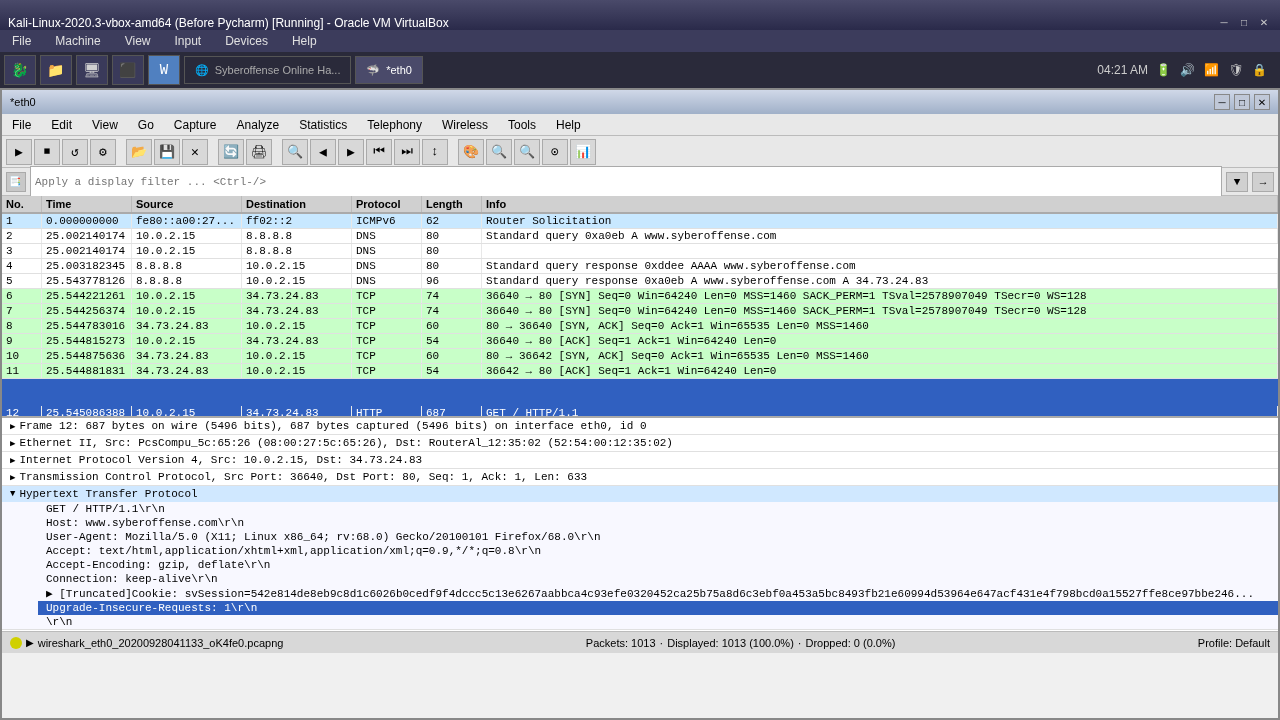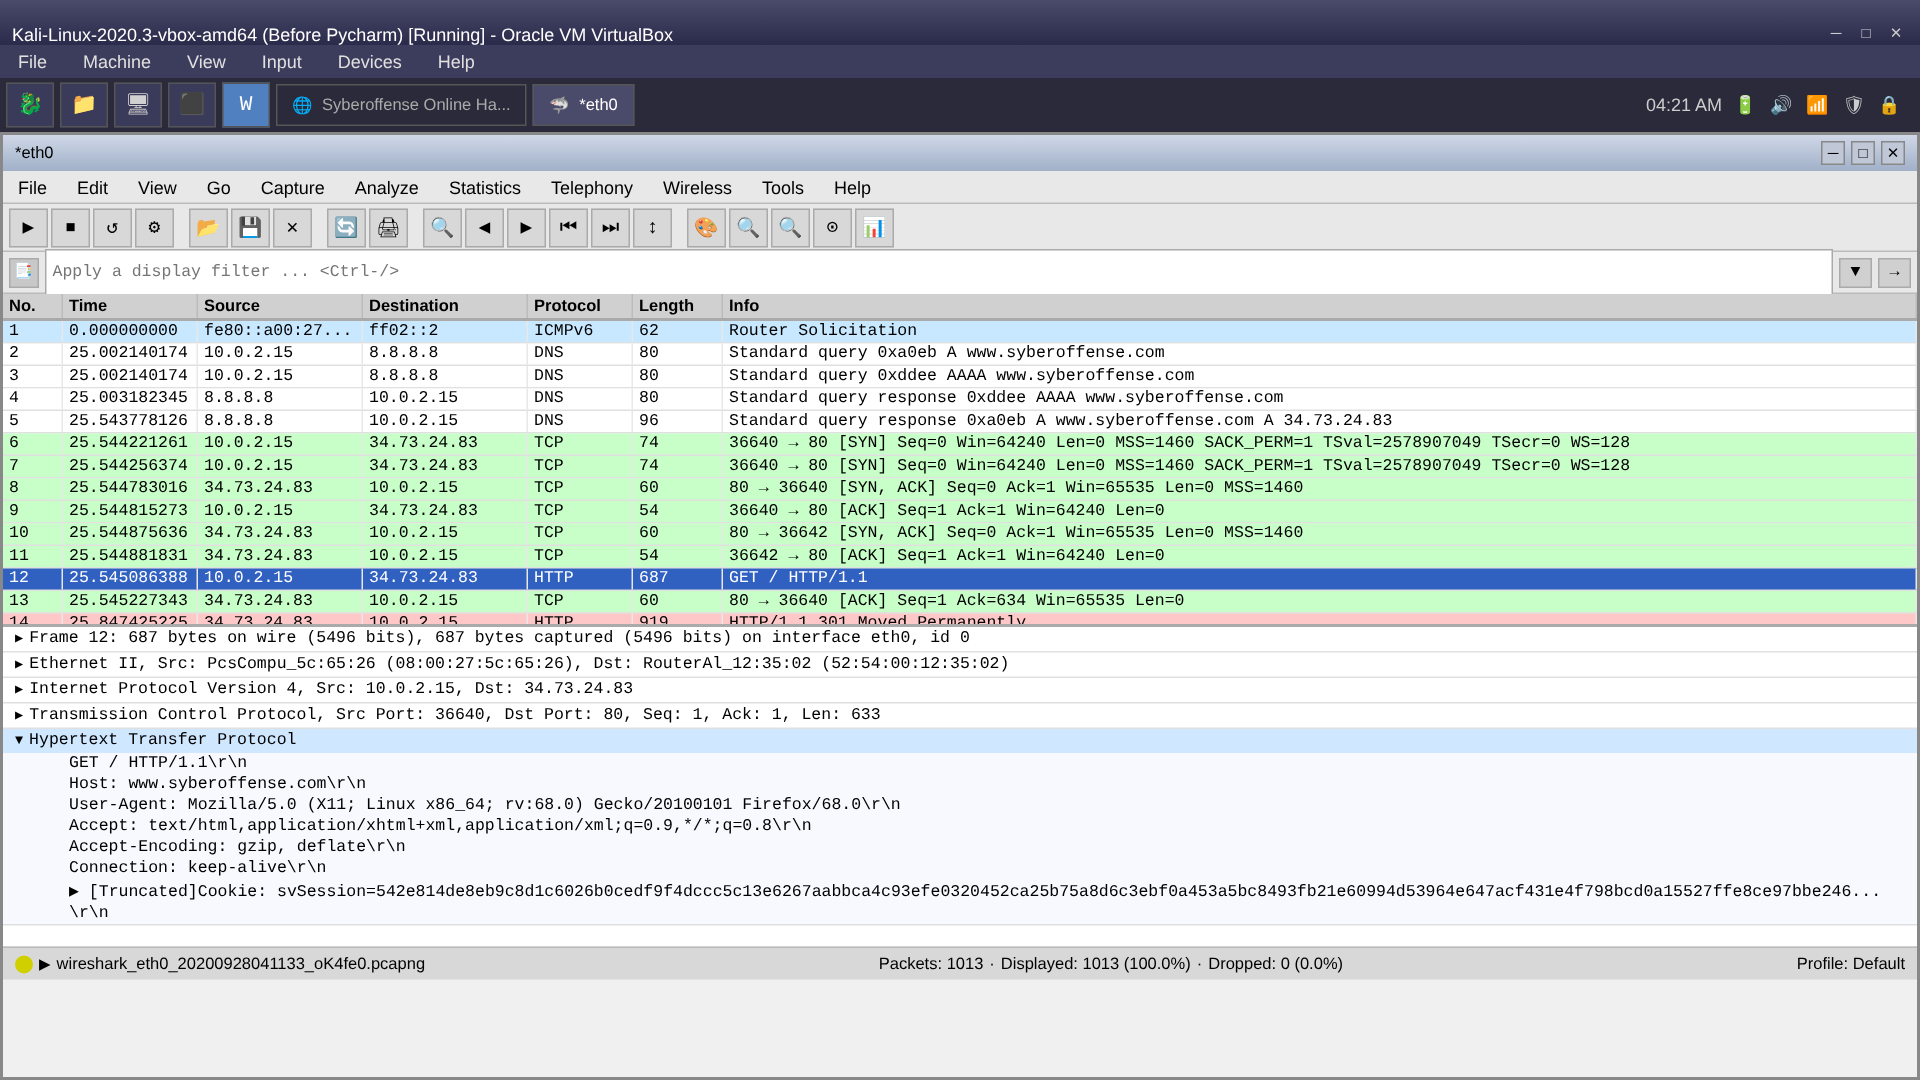--- a/index.html
+++ b/index.html
@@ -140,21 +140,21 @@
       display: grid;
       grid-template-columns: 40px 90px 110px 110px 70px 60px 1fr;
       border-bottom: 1px solid #e0e0e0;
       cursor: pointer;
     }
     .packet-row.selected { background: #3060c0; color: #fff; }
     .packet-row.light-blue { background: #c8e8ff; }
     .packet-row.light-green { background: #c8ffc8; }
     .packet-row.pink { background: #ffc8c8; }
     .packet-row.white { background: #fff; }
-    .packet-row.selected .pr-cell { color: #fff; }
+    .packet-row.selected .pr-cell { color: #fff; margin-top: 27px; }
     .pr-cell { padding: 1px 4px; border-right: 1px solid #e8e8e8; white-space: nowrap; overflow: hidden; text-overflow: ellipsis; }
     
     
     #packet-detail {
       height: 215px;
       background: #fff;
       border-top: 2px solid #aaa;
       overflow-y: auto;
       font-size: 11px;
       font-family: 'Courier New', monospace;
@@ -321,21 +321,20 @@
           <div class="pr-cell">80</div>
           <div class="pr-cell">Standard query 0xa0eb A www.syberoffense.com</div>
         </div>
         <div class="packet-row white">
           <div class="pr-cell">3</div>
           <div class="pr-cell">25.002140174</div>
           <div class="pr-cell">10.0.2.15</div>
           <div class="pr-cell">8.8.8.8</div>
           <div class="pr-cell">DNS</div>
           <div class="pr-cell">80</div>
-          <div class="pr-cell">Standard query 0xddee AAAA www.syberoffense.com</div>
         </div>
         <div class="packet-row white">
           <div class="pr-cell">4</div>
           <div class="pr-cell">25.003182345</div>
           <div class="pr-cell">8.8.8.8</div>
           <div class="pr-cell">10.0.2.15</div>
           <div class="pr-cell">DNS</div>
           <div class="pr-cell">80</div>
           <div class="pr-cell">Standard query response 0xddee AAAA www.syberoffense.com</div>
         </div>
@@ -463,20 +462,21 @@
           <span>Hypertext Transfer Protocol</span>
         </div>
         <div class="detail-content">
           <div class="detail-line">GET / HTTP/1.1\r\n</div>
           <div class="detail-line">Host: www.syberoffense.com\r\n</div>
           <div class="detail-line">User-Agent: Mozilla/5.0 (X11; Linux x86_64; rv:68.0) Gecko/20100101 Firefox/68.0\r\n</div>
           <div class="detail-line">Accept: text/html,application/xhtml+xml,application/xml;q=0.9,*/*;q=0.8\r\n</div>
           <div class="detail-line">Accept-Encoding: gzip, deflate\r\n</div>
           <div class="detail-line">Connection: keep-alive\r\n</div>
           <div class="detail-line"><span>▶ </span><span>[Truncated]Cookie: svSession=542e814de8eb9c8d1c6026b0cedf9f4dccc5c13e6267aabbca4c93efe0320452ca25b75a8d6c3ebf0a453a5bc8493fb21e60994d53964e647acf431e4f798bcd0a15527ffe8ce97bbe246...</span></div>
+          <div class="detail-line selected-line">Upgrade-Insecure-Requests: 1\r\n</div>
           <div class="detail-line">\r\n</div>
         </div>
       </div>
     </div>
 
   <div id="ws-status">
     <div class="status-dot"></div>
     <span style="font-size:10px;">▶</span>
     <span>wireshark_eth0_20200928041133_oK4fe0.pcapng</span>
     <span style="flex:1;"></span>

